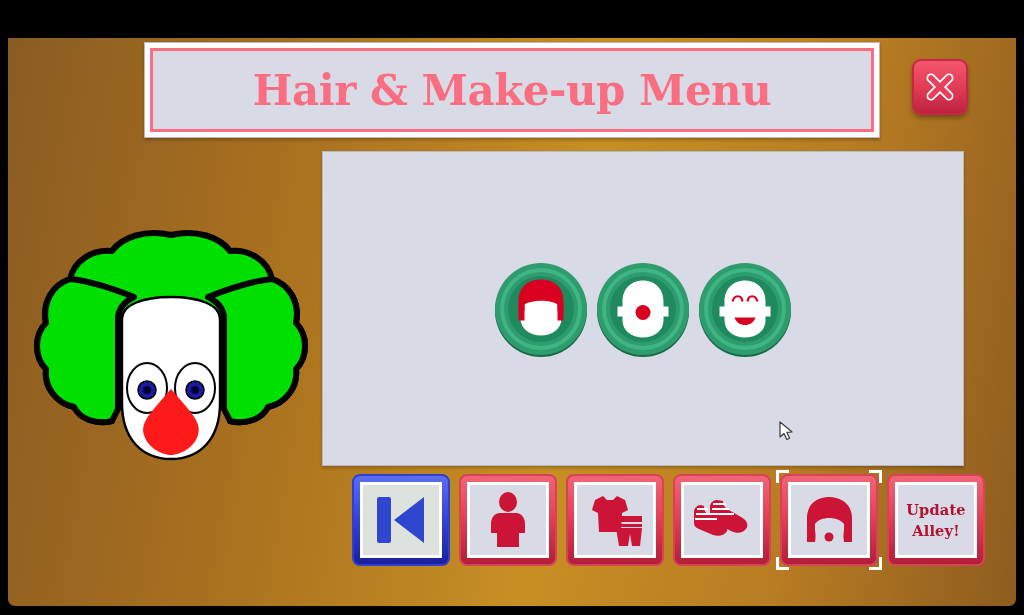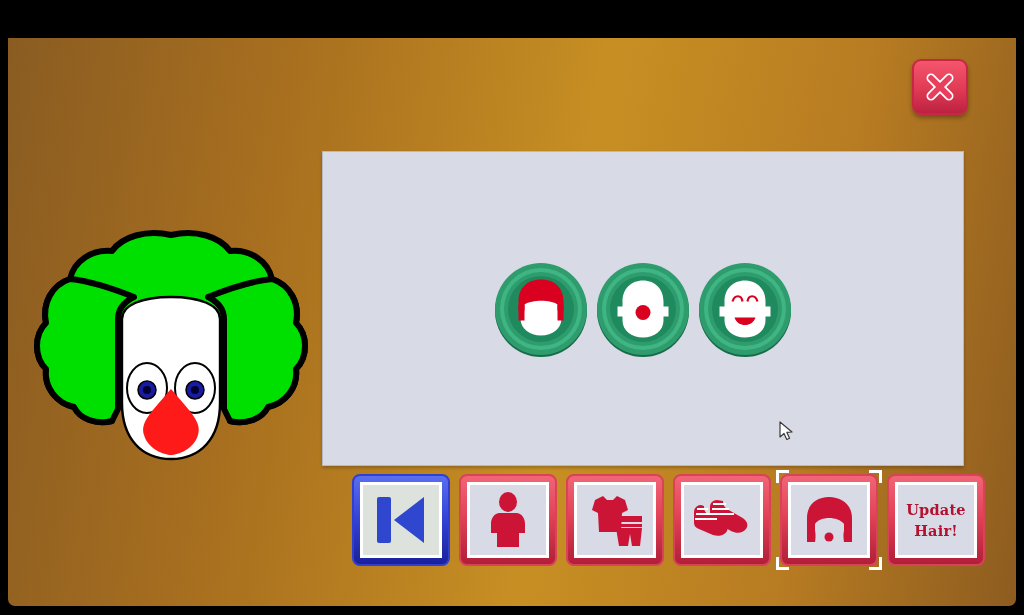--- a/index.html
+++ b/index.html
@@ -196,20 +196,25 @@
   }
 </style>
 </head>
 <body>
 
 <div id="screen">
 
 
   <div class="app">
 
+    <div class="banner">
+      <div class="banner-inner">
+        <span class="banner-title">Hair &amp; Make-up Menu</span>
+      </div>
+    </div>
 
     <div class="app-close">
       <svg width="38" height="38" viewBox="0 0 38 38">
         <g stroke="#ffffff" stroke-width="9" stroke-linecap="round" fill="none">
           <line x1="10" y1="10" x2="28" y2="28"></line>
           <line x1="28" y1="10" x2="10" y2="28"></line>
         </g>
         <g stroke="#e8405c" stroke-width="5.5" stroke-linecap="round" fill="none">
           <line x1="10" y1="10" x2="28" y2="28"></line>
           <line x1="28" y1="10" x2="10" y2="28"></line>
@@ -381,21 +386,21 @@
             <path d="M49 30 C 45 35, 45 42, 46 48 L 54 48 L 54 34 Z" fill="#cc1436"></path>
             <circle cx="31" cy="43" r="4.5" fill="#cc1436"></circle>
           </svg>
         </div>
       </div>
 
       <div class="tool red">
         <div class="tool-inner">
           <div class="tool-label">
             <div>Update</div>
-            <div>Hair!</div>
+            <div>Alley!</div>
           </div>
         </div>
       </div>
 
     </div>
 
     <div class="cursor">
       <svg width="16" height="22" viewBox="0 0 16 22">
         <path d="M1 1 L1 16 L5 12.5 L7.8 18.5 L10.6 17.2 L7.9 11.4 L13 11 Z" fill="#ffffff" stroke="#3a3a3a" stroke-width="1.2" stroke-linejoin="round"></path>
       </svg>

